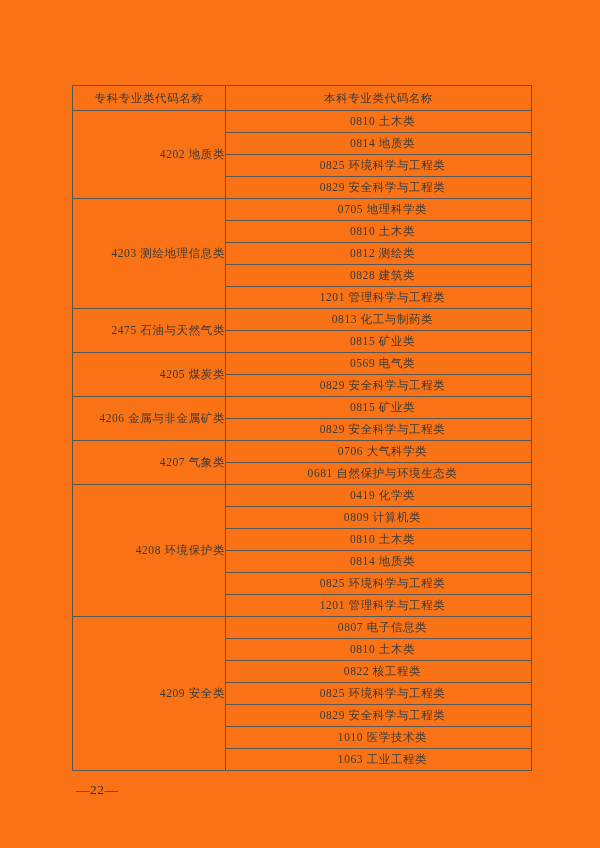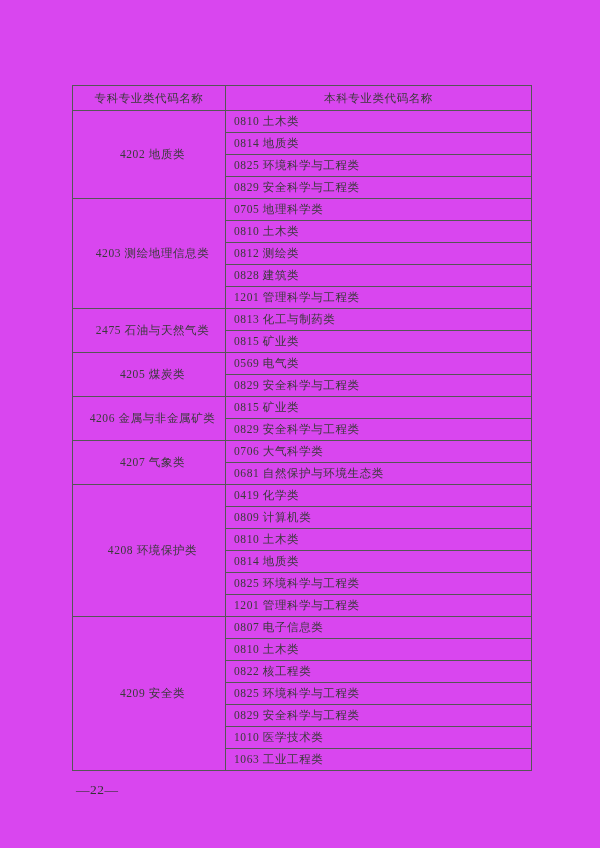--- a/index.html
+++ b/index.html
@@ -5,21 +5,21 @@
   * { margin: 0; padding: 0; box-sizing: border-box; }
   html, body { background: #ffffff; }
   body {
     width: 600px; height: 848px;
     font-family: "Liberation Serif", "DejaVu Serif", serif;
     color: #333333;
   }
   .page {
     position: relative;
     width: 600px; height: 848px;
-    background: #d946ef;
+    background: #f97316;
     overflow: hidden;
   }
   table.mapping {
     position: absolute;
     left: 72px; top: 85px;
     width: 459px;
     border-collapse: collapse;
     table-layout: fixed;
   }
   table.mapping col.c1 { width: 153px; }
@@ -29,22 +29,22 @@
     font-weight: normal;
     font-size: 11.5px;
     letter-spacing: 0.6px;
     color: #3a3a3a;
     vertical-align: middle;
     overflow: hidden;
     white-space: nowrap;
   }
   table.mapping thead th { height: 25px; text-align: center; }
   table.mapping tbody td { height: 22px; }
-  td.voc { padding-left: 7px; text-align: center; margin-top: 48px; }
-  td.und { padding-left: 8px; text-align: left; }
+  td.voc { padding-left: 7px; text-align: right; margin-top: 48px; }
+  td.und { padding-left: 8px; text-align: center; }
   .footer {
     position: absolute;
     left: 76px; top: 782px;
     font-size: 13.5px;
     letter-spacing: 0.5px;
     color: #333333;
   }
 </style>
 </head>
 <body>

